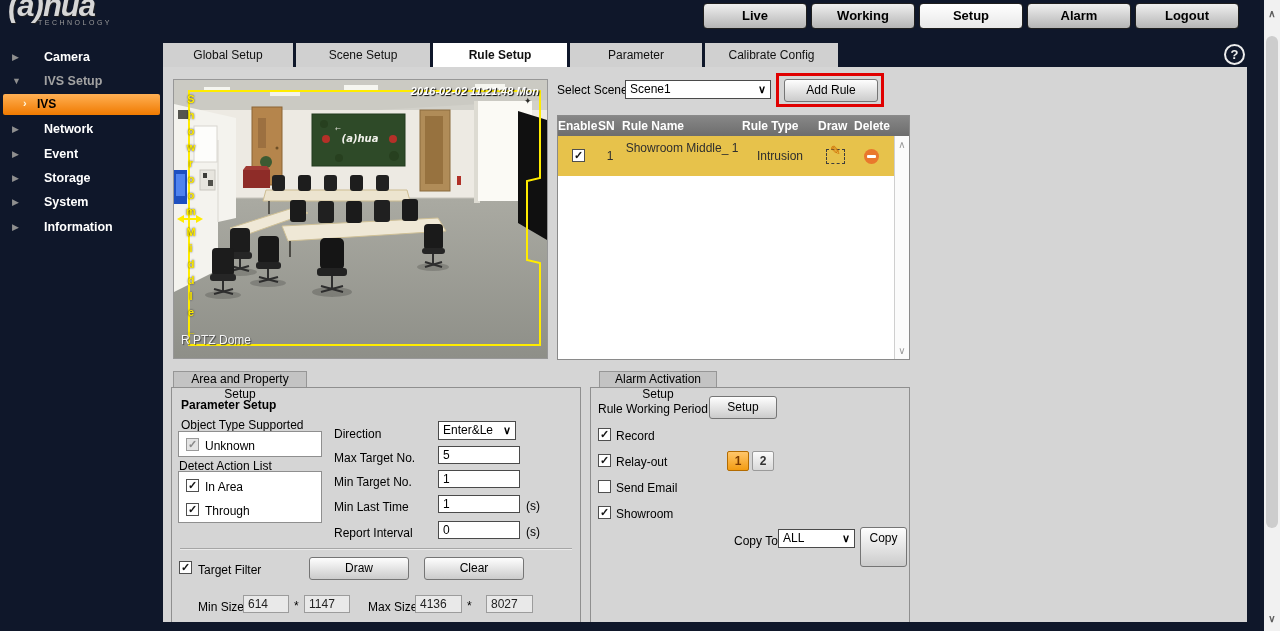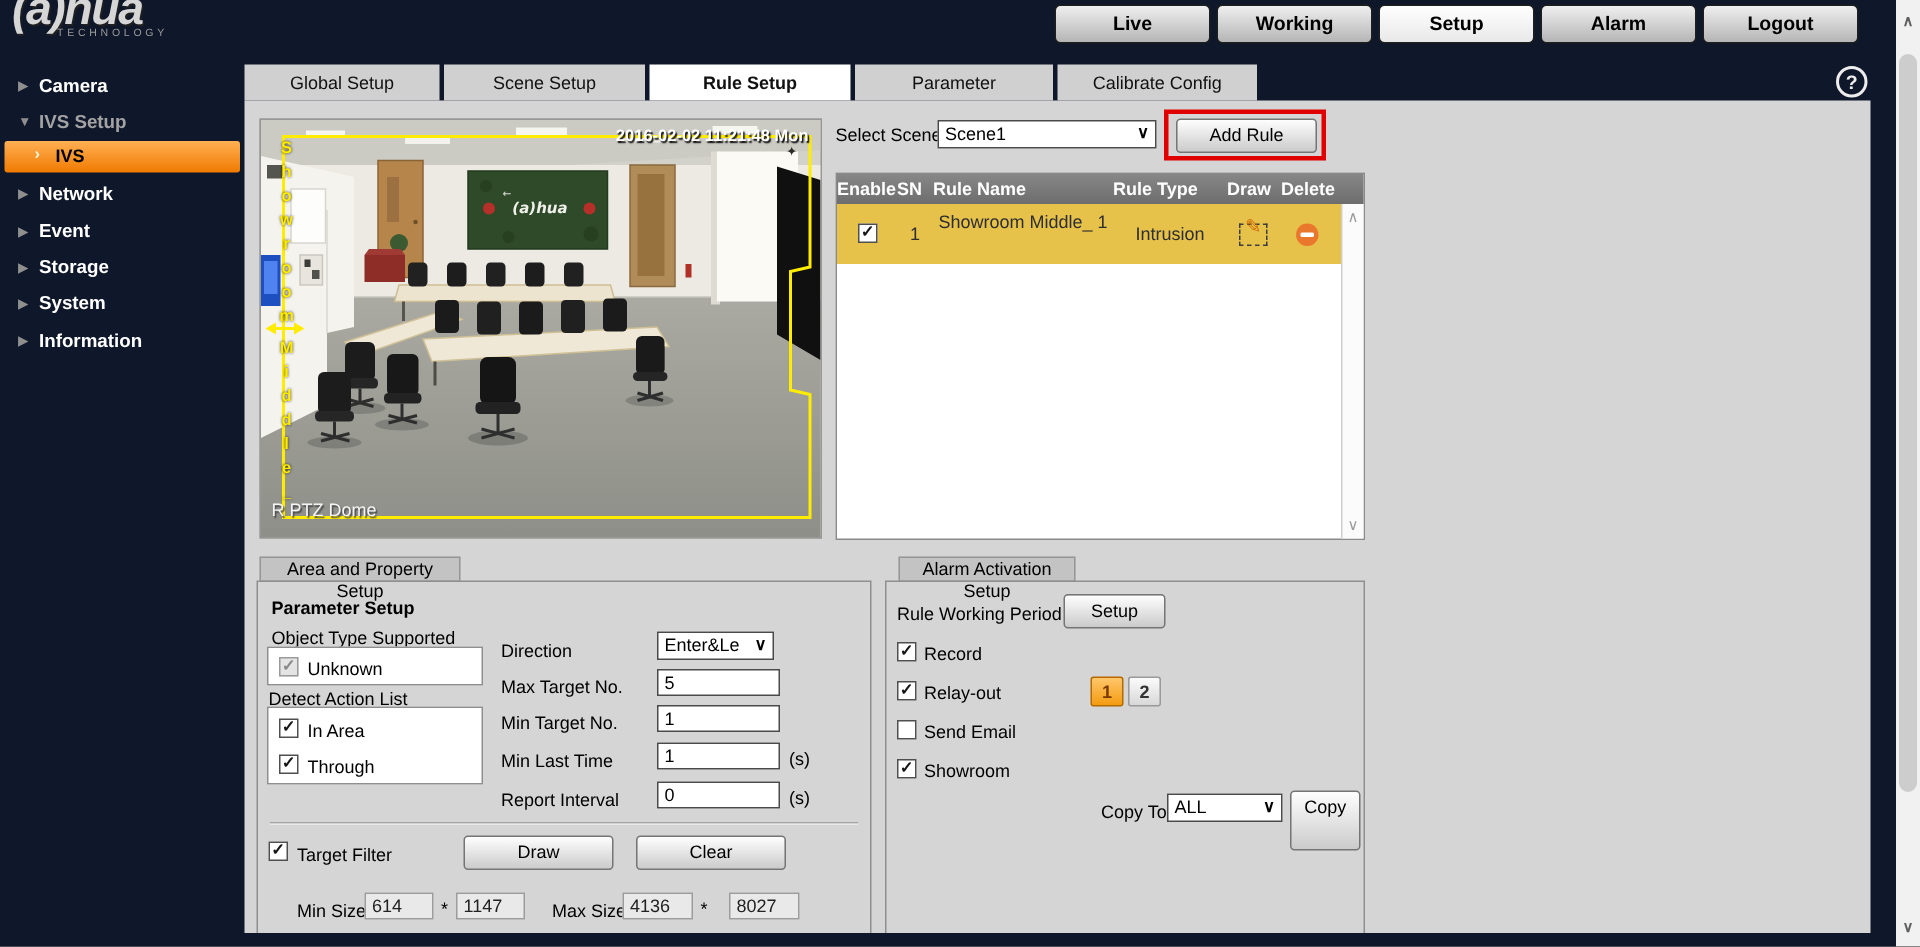--- a/index.html
+++ b/index.html
@@ -15,42 +15,42 @@
   .logo-sub { font-size:7px; letter-spacing:2.5px; color:#9b9b9b; margin:-5px 0 0 30px; }
 
   .nav-btn { position:absolute; top:3px; width:104px; height:26px; border:1px solid #1e1e1e; border-radius:4px;
              background:linear-gradient(#efefef,#b5b5b5); font-size:13px; font-weight:bold; color:#000;
              text-align:center; line-height:24px; cursor:pointer; }
   .nav-btn.active { background:linear-gradient(#ffffff,#e8e8e8); }
 
   
   .side-item { position:absolute; left:0; width:163px; height:19px; cursor:pointer; }
   .side-tri { position:absolute; left:12px; top:3px; font-size:9px; color:#8f8f8f; }
-  .side-label { position:absolute; left:26px; top:1px; color:#ffffff; font-weight:bold; font-size:12.5px; }
+  .side-label { position:absolute; left:44px; top:1px; color:#ffffff; font-weight:bold; font-size:12.5px; }
   .side-item.dim .side-label { color:#a3a3a3; }
   .ivs-active { position:absolute; left:3px; top:94px; width:157px; height:21px; border-radius:2px;
                 background:linear-gradient(#ffb054,#f07a00); cursor:pointer; }
   .ivs-gt { position:absolute; left:20px; top:3px; color:#fff7e0; font-weight:bold; font-size:11px; }
   .ivs-label { position:absolute; left:34px; top:3px; color:#000; font-weight:bold; font-size:12px; }
 
   
   .tab { position:absolute; top:43px; height:24px; background:#d0d0d0; color:#111; font-size:12px;
          text-align:center; line-height:24px; cursor:pointer; }
   .tab.active { background:#ffffff; font-weight:bold; }
   .help { position:absolute; left:1224px; top:44px; width:21px; height:21px; border:2px solid #ededed;
           border-radius:50%; color:#ededed; font-weight:bold; font-size:13px; text-align:center;
           line-height:17px; cursor:pointer; }
 
   
   .content { position:absolute; left:163px; top:67px; width:1084px; height:555px; background:#d5d5d5; overflow:hidden; }
 
   
   .video-wrap { position:absolute; left:10px; top:12px; width:375px; height:280px; border:1px solid #979797; background:#9a9a92; }
   .ts { position:absolute; right:8px; top:5px; color:#fff; font-size:11px; font-weight:bold;
-        text-shadow:1px 1px 1px #000; }
+        text-shadow:1px 1px 1px #000;font-style:italic; }
   .vtext { position:absolute; color:#ffec00; font-weight:bold; font-size:11px; writing-mode:vertical-rl;
            text-orientation:upright; letter-spacing:4px; text-shadow:0 0 2px rgba(0,0,0,.85); }
   .vt1 { left:11px; top:13px; }
   .vt2 { left:11px; top:146px; }
   .ptz { position:absolute; left:7px; bottom:11px; color:#f4f4f4; font-size:12px; text-shadow:1px 1px 1px #444; }
 
   
   .lbl { position:absolute; font-size:12px; color:#000; white-space:nowrap; }
   .select { position:absolute; background:#fff; border:1px solid #4a4a4a; font-size:12px; color:#000;
             line-height:17px; padding-left:4px; cursor:pointer; }

